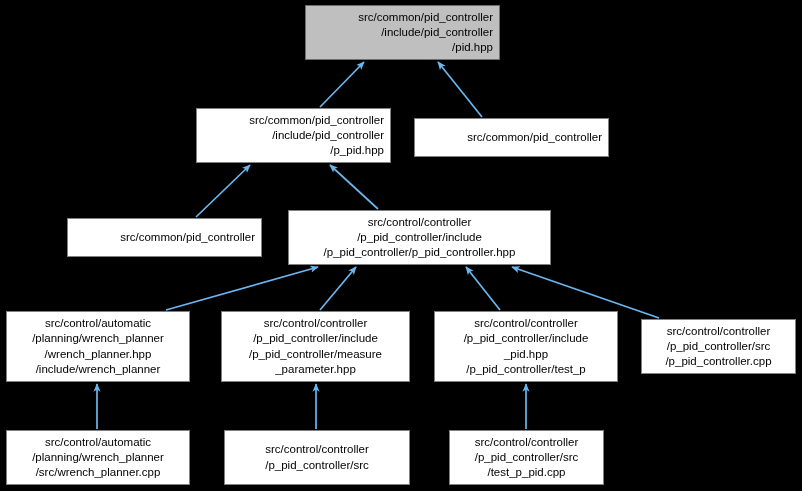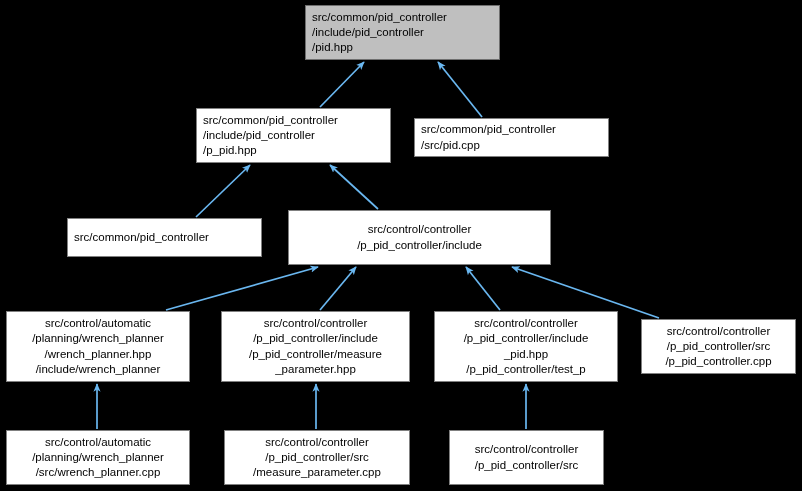--- a/index.html
+++ b/index.html
@@ -33,21 +33,21 @@
     line-height: 15.3px;
     display: flex;
     flex-direction: column;
     justify-content: center;
     white-space: pre;
     z-index: 2;
   }
   .node .line {
     display: block;
   }
-  .node.center { text-align: left; padding: 4px 6px; }
+  .node.center { text-align: right; padding: 4px 6px; }
   .node.left   { text-align: center;   padding: 1px 7px; }
   .node.root {
     background: #bfbfbf;
     border: 1px solid #6e6e6e;
   }
 </style>
 </head>
 <body>
 
 <div id="graph">
@@ -64,23 +64,23 @@
       <line x1="166" y1="310" x2="318" y2="267" stroke="#6ab7f0" stroke-width="1.7" marker-end="url(#arrowhead)"></line>
       <line x1="320" y1="310" x2="356" y2="267" stroke="#6ab7f0" stroke-width="1.7" marker-end="url(#arrowhead)"></line>
       <line x1="500" y1="310" x2="466" y2="267" stroke="#6ab7f0" stroke-width="1.7" marker-end="url(#arrowhead)"></line>
       <line x1="659" y1="318" x2="512" y2="267" stroke="#6ab7f0" stroke-width="1.7" marker-end="url(#arrowhead)"></line>
       <line x1="97" y1="429" x2="97" y2="384" stroke="#6ab7f0" stroke-width="1.7" marker-end="url(#arrowhead)"></line>
       <line x1="316" y1="429" x2="316" y2="384" stroke="#6ab7f0" stroke-width="1.7" marker-end="url(#arrowhead)"></line>
       <line x1="526" y1="429" x2="526" y2="384" stroke="#6ab7f0" stroke-width="1.7" marker-end="url(#arrowhead)"></line>
     </svg>
 <div class="node center root" style="left: 305px; top: 5px; width: 195px; height: 55px;"><span class="line">src/common/pid_controller</span><span class="line">/include/pid_controller</span><span class="line">/pid.hpp</span></div>
     <div class="node center" style="left: 196px; top: 108px; width: 195px; height: 55px;"><span class="line">src/common/pid_controller</span><span class="line">/include/pid_controller</span><span class="line">/p_pid.hpp</span></div>
-    <div class="node center" style="left: 414px; top: 118px; width: 195px; height: 39px;"><span class="line">src/common/pid_controller</span><span class="line">/src/pid.cpp</span></div>
+    <div class="node center" style="left: 414px; top: 118px; width: 195px; height: 39px;"><span class="line">src/common/pid_controller</span></div>
     <div class="node center" style="left: 67px; top: 218px; width: 195px; height: 39px;"><span class="line">src/common/pid_controller</span></div>
-    <div class="node left" style="left: 288px; top: 210px; width: 263px; height: 55px;"><span class="line">src/control/controller</span><span class="line">/p_pid_controller/include</span></div>
+    <div class="node left" style="left: 288px; top: 210px; width: 263px; height: 55px;"><span class="line">src/control/controller</span><span class="line">/p_pid_controller/include</span><span class="line">/p_pid_controller/p_pid_controller.hpp</span></div>
     <div class="node left" style="left: 6px; top: 311px; width: 184px; height: 71px;"><span class="line">src/control/automatic</span><span class="line">/planning/wrench_planner</span><span class="line">/wrench_planner.hpp</span><span class="line">/include/wrench_planner</span></div>
     <div class="node left" style="left: 221px; top: 311px; width: 189px; height: 71px;"><span class="line">src/control/controller</span><span class="line">/p_pid_controller/include</span><span class="line">/p_pid_controller/measure</span><span class="line">_parameter.hpp</span></div>
     <div class="node left" style="left: 434px; top: 311px; width: 184px; height: 71px;"><span class="line">src/control/controller</span><span class="line">/p_pid_controller/include</span><span class="line">_pid.hpp</span><span class="line">/p_pid_controller/test_p</span></div>
     <div class="node left" style="left: 641px; top: 319px; width: 155px; height: 55px;"><span class="line">src/control/controller</span><span class="line">/p_pid_controller/src</span><span class="line">/p_pid_controller.cpp</span></div>
     <div class="node left" style="left: 6px; top: 430px; width: 184px; height: 55px;"><span class="line">src/control/automatic</span><span class="line">/planning/wrench_planner</span><span class="line">/src/wrench_planner.cpp</span></div>
-    <div class="node left" style="left: 224px; top: 430px; width: 186px; height: 55px;"><span class="line">src/control/controller</span><span class="line">/p_pid_controller/src</span><span class="line">/measure_parameter.cpp</span></div>
-    <div class="node left" style="left: 449px; top: 430px; width: 155px; height: 55px;"><span class="line">src/control/controller</span><span class="line">/p_pid_controller/src</span></div>
+    <div class="node left" style="left: 224px; top: 430px; width: 186px; height: 55px;"><span class="line">src/control/controller</span><span class="line">/p_pid_controller/src</span></div>
+    <div class="node left" style="left: 449px; top: 430px; width: 155px; height: 55px;"><span class="line">src/control/controller</span><span class="line">/p_pid_controller/src</span><span class="line">/test_p_pid.cpp</span></div>
   </div>
 
 </body></html>

